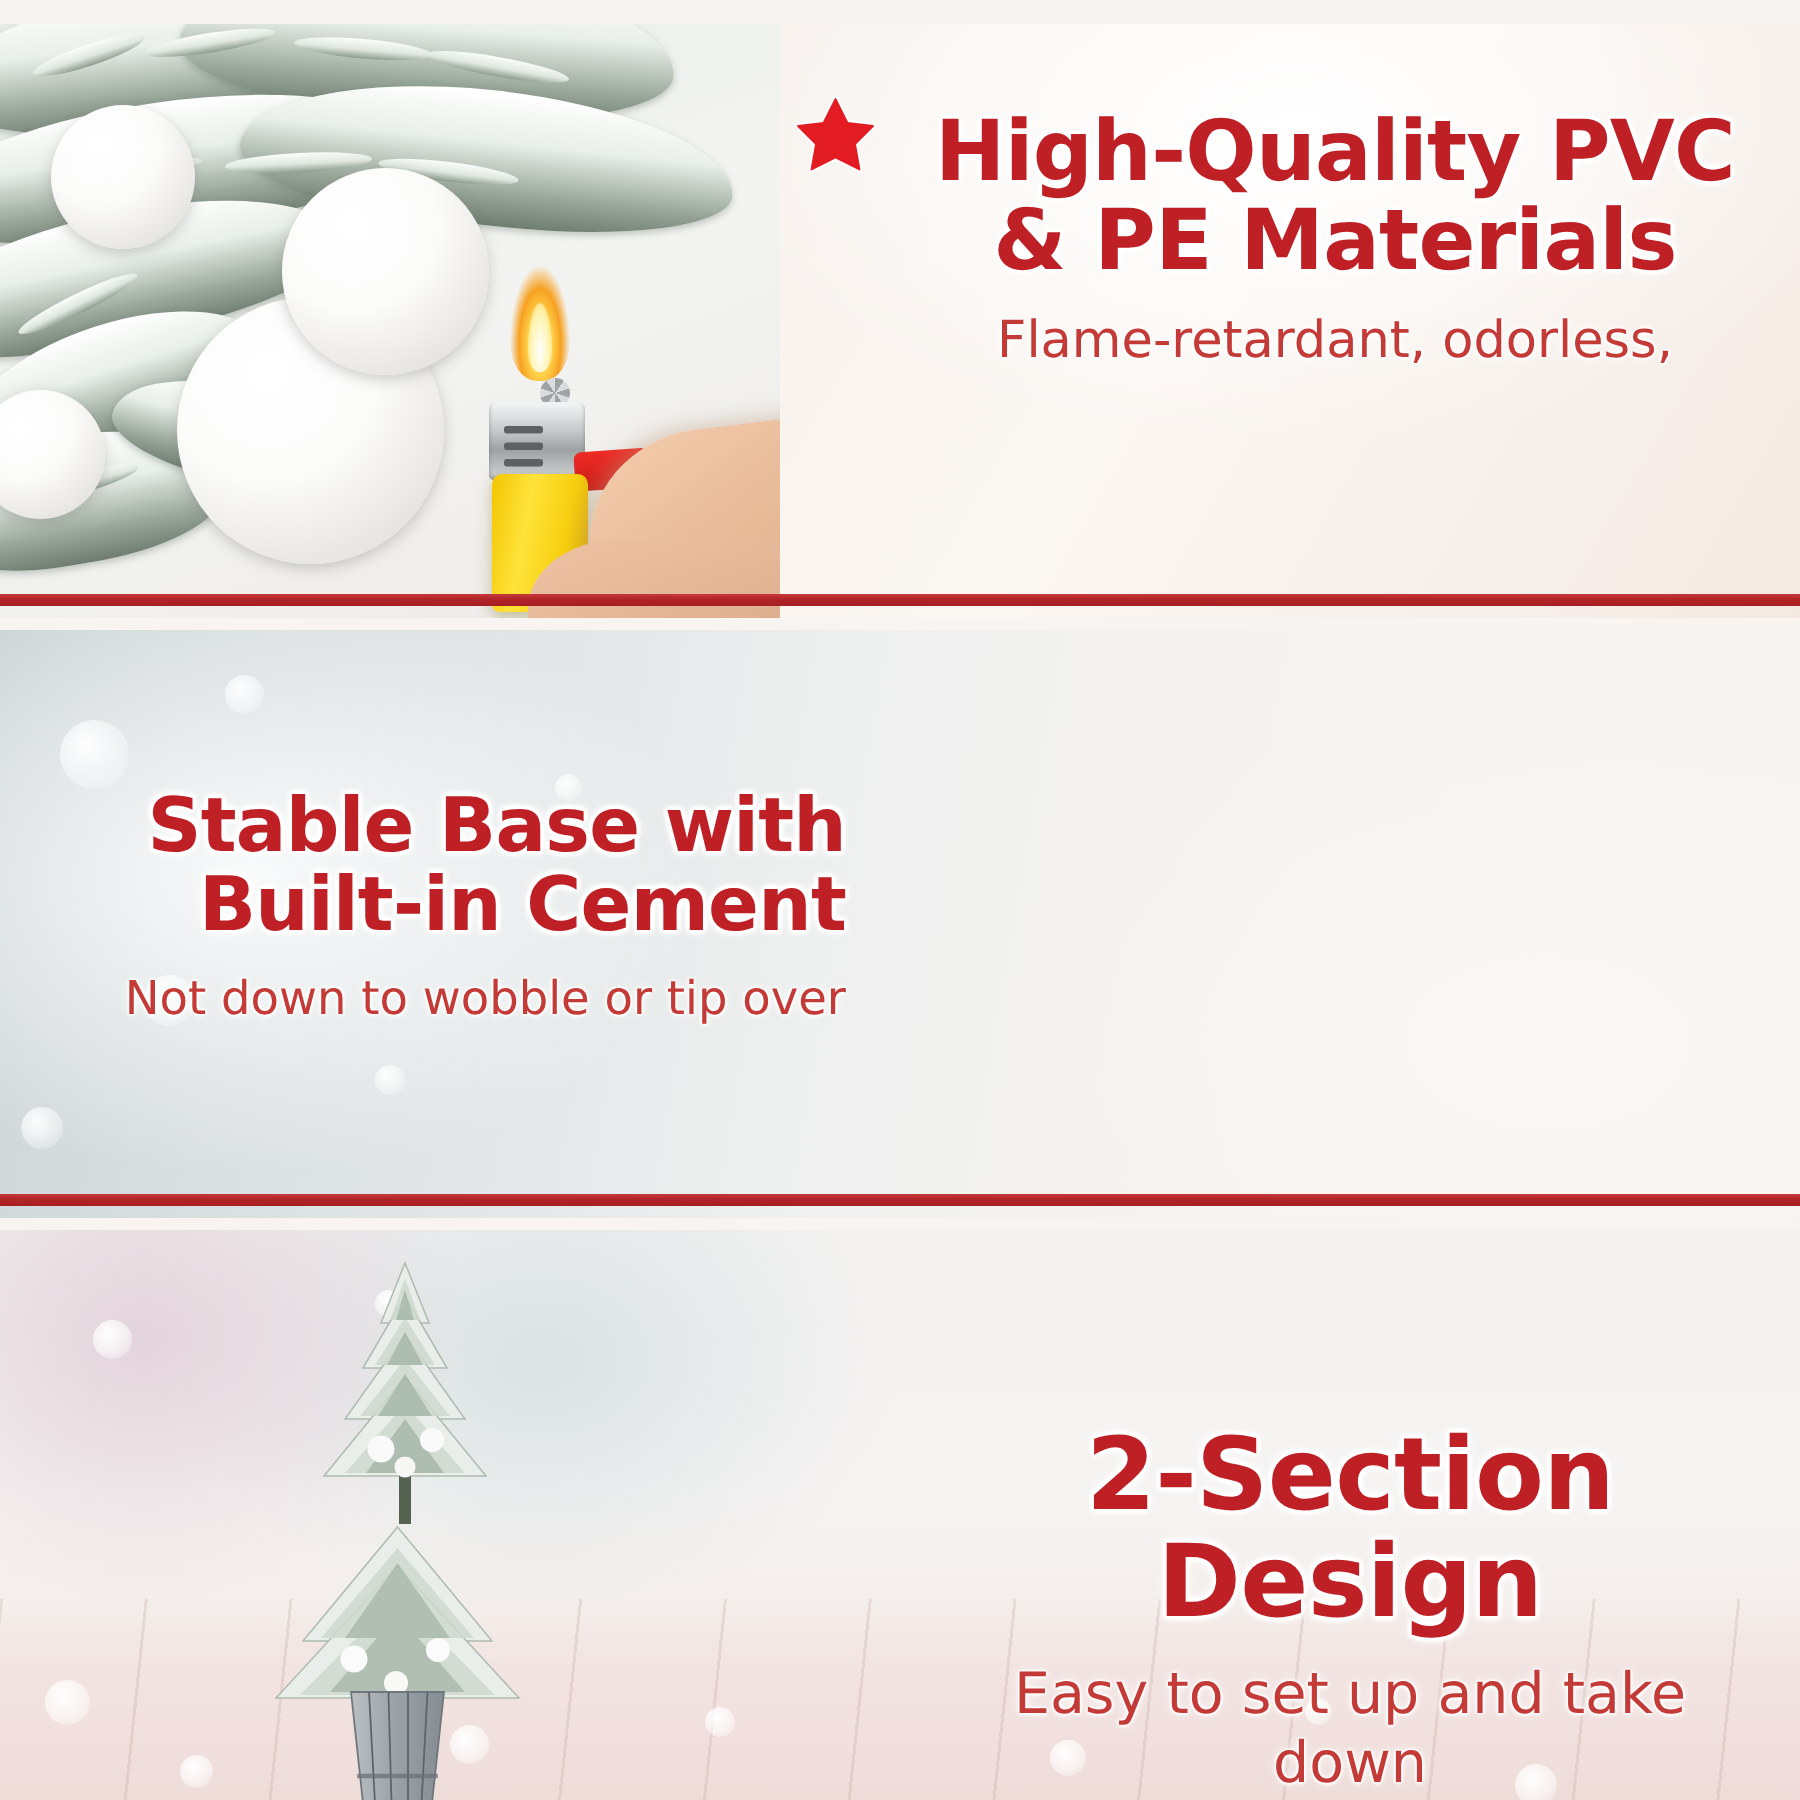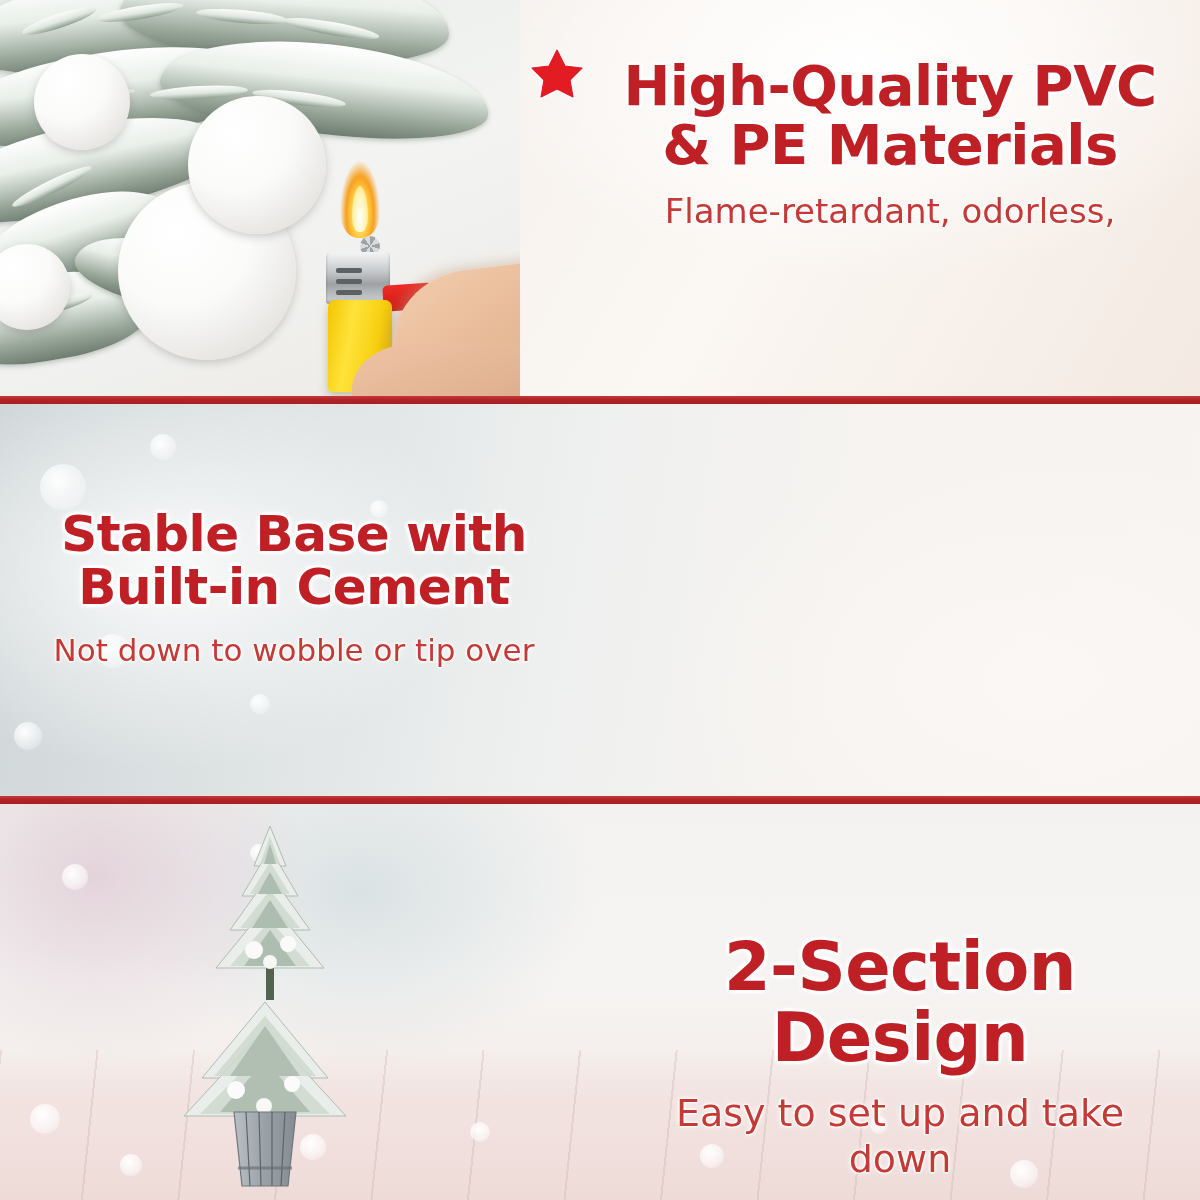--- a/index.html
+++ b/index.html
@@ -18,20 +18,21 @@
     overflow: hidden;
     background: #f7f4f1;
   }
 
   
   .panel {
     position: absolute;
     left: 0;
     width: 1200px;
     overflow: hidden;
+    margin-top: 16px;
   }
   .divider {
     position: absolute;
     left: 0;
     width: 1200px;
     height: 8px;
     background: linear-gradient(#c7393c 0%, #b02327 45%, #a71f23 100%);
     z-index: 40;
   }
 
@@ -161,21 +162,21 @@
     background:
       radial-gradient(420px 280px at 14% 42%, rgba(255,255,255,0.85) 0%, rgba(255,255,255,0) 72%),
       radial-gradient(520px 320px at 86% 70%, #fbf7f4 0%, rgba(251,247,244,0) 72%),
       linear-gradient(100deg, #cfd6d8 0%, #dde2e3 22%, #eef0ef 46%, #f6f3f0 70%, #f7f4f1 100%);
   }
   .bokeh {
     position: absolute; border-radius: 50%;
     background: radial-gradient(circle at 38% 35%, rgba(255,255,255,0.95) 0%, rgba(255,255,255,0.45) 55%, rgba(255,255,255,0) 100%);
     pointer-events: none;
   }
-  #p2-text { position: absolute; left: 24px; top: 104px; width: 540px; text-align: center; }
+  #p2-text { position: absolute; left: 24px; top: 104px; width: 540px; text-align: right; }
   #p2-headline { font-size: 50px; }
   #p2-sub { font-size: 31px; margin-top: 18px; }
   
   .flock {
     position: absolute;
     background: linear-gradient(175deg, #ffffff 0%, #eff3ef 40%, #b9c5ba 75%, #8d9c8f 100%);
     border-radius: 45% 55% 50% 50% / 60% 60% 40% 40%;
   }
 
   

